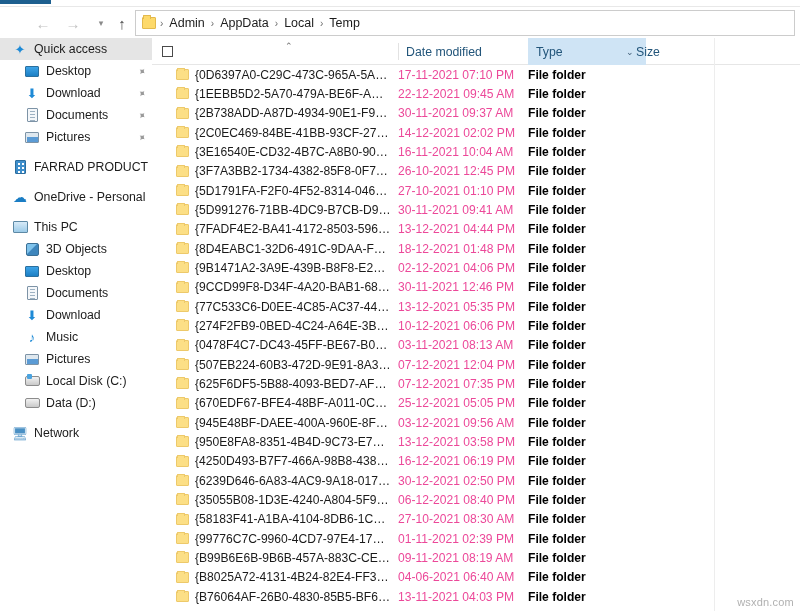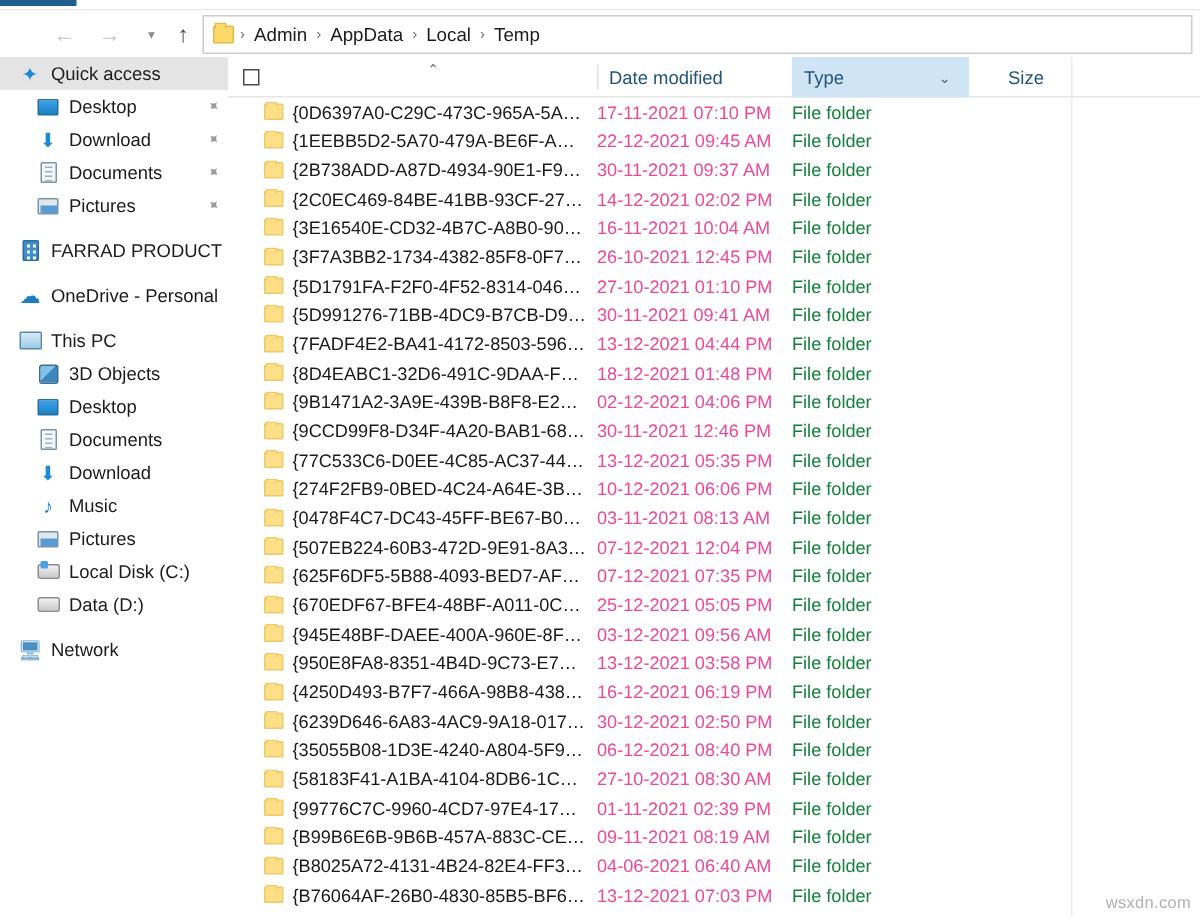--- a/index.html
+++ b/index.html
@@ -340,22 +340,23 @@
   }
   .cell-date {
     position: absolute;
     left: 246px;
     color: #ec4899;
     font-size: 12.1px;
   }
   .cell-type {
     position: absolute;
     left: 376px;
-    color: #15803d;
+    color: #000000;
     font-size: 12.1px;
+    font-weight: bold;
   }
 
   .vsep {
     position: absolute;
     top: 0;
     width: 1px;
     background: #ededed;
   }
 
   .watermark {
@@ -516,21 +517,21 @@
       <div class="hdr-check"></div>
       <div class="sort-caret" style="left:133px;">⌃</div>
       <div class="ch-div" style="left:246px;"></div>
       <div class="ch" style="left:246px;width:130px;">
         <span>Date modified</span>
       </div>
       <div class="ch active" style="left:376px;width:118px;">
         <span>Type</span>
       </div>
       <div class="ch-chevron" style="left:474px;">⌄</div>
-      <div class="ch" style="left:494px;width:68px;justify-content:center;">
+      <div class="ch" style="left:476px;width:68px;">
         <span>Size</span>
       </div>
       <div class="ch-div" style="left:562px;"></div>
     </div>
 
     <div class="rows" id="rows">
         <div class="row">
           <div class="cell-name">
             <span class="folder-icon"></span>
             <span class="name-text">{0D6397A0-C29C-473C-965A-5AB92FF…</span>
@@ -744,21 +745,21 @@
             <span class="name-text">{B8025A72-4131-4B24-82E4-FF3A8E14…</span>
           </div>
           <div class="cell-date">04-06-2021 06:40 AM</div>
           <div class="cell-type">File folder</div>
         </div>
         <div class="row">
           <div class="cell-name">
             <span class="folder-icon"></span>
             <span class="name-text">{B76064AF-26B0-4830-85B5-BF648A61…</span>
           </div>
-          <div class="cell-date">13-12-2021 07:03 PM</div>
+          <div class="cell-date">13-11-2021 04:03 PM</div>
           <div class="cell-type">File folder</div>
         </div>
       </div>
 
     <div class="vsep" style="left:562px;top:0;height:573px;"></div>
   </div>
 
   <div class="watermark">wsxdn.com</div>
 </div>
 

